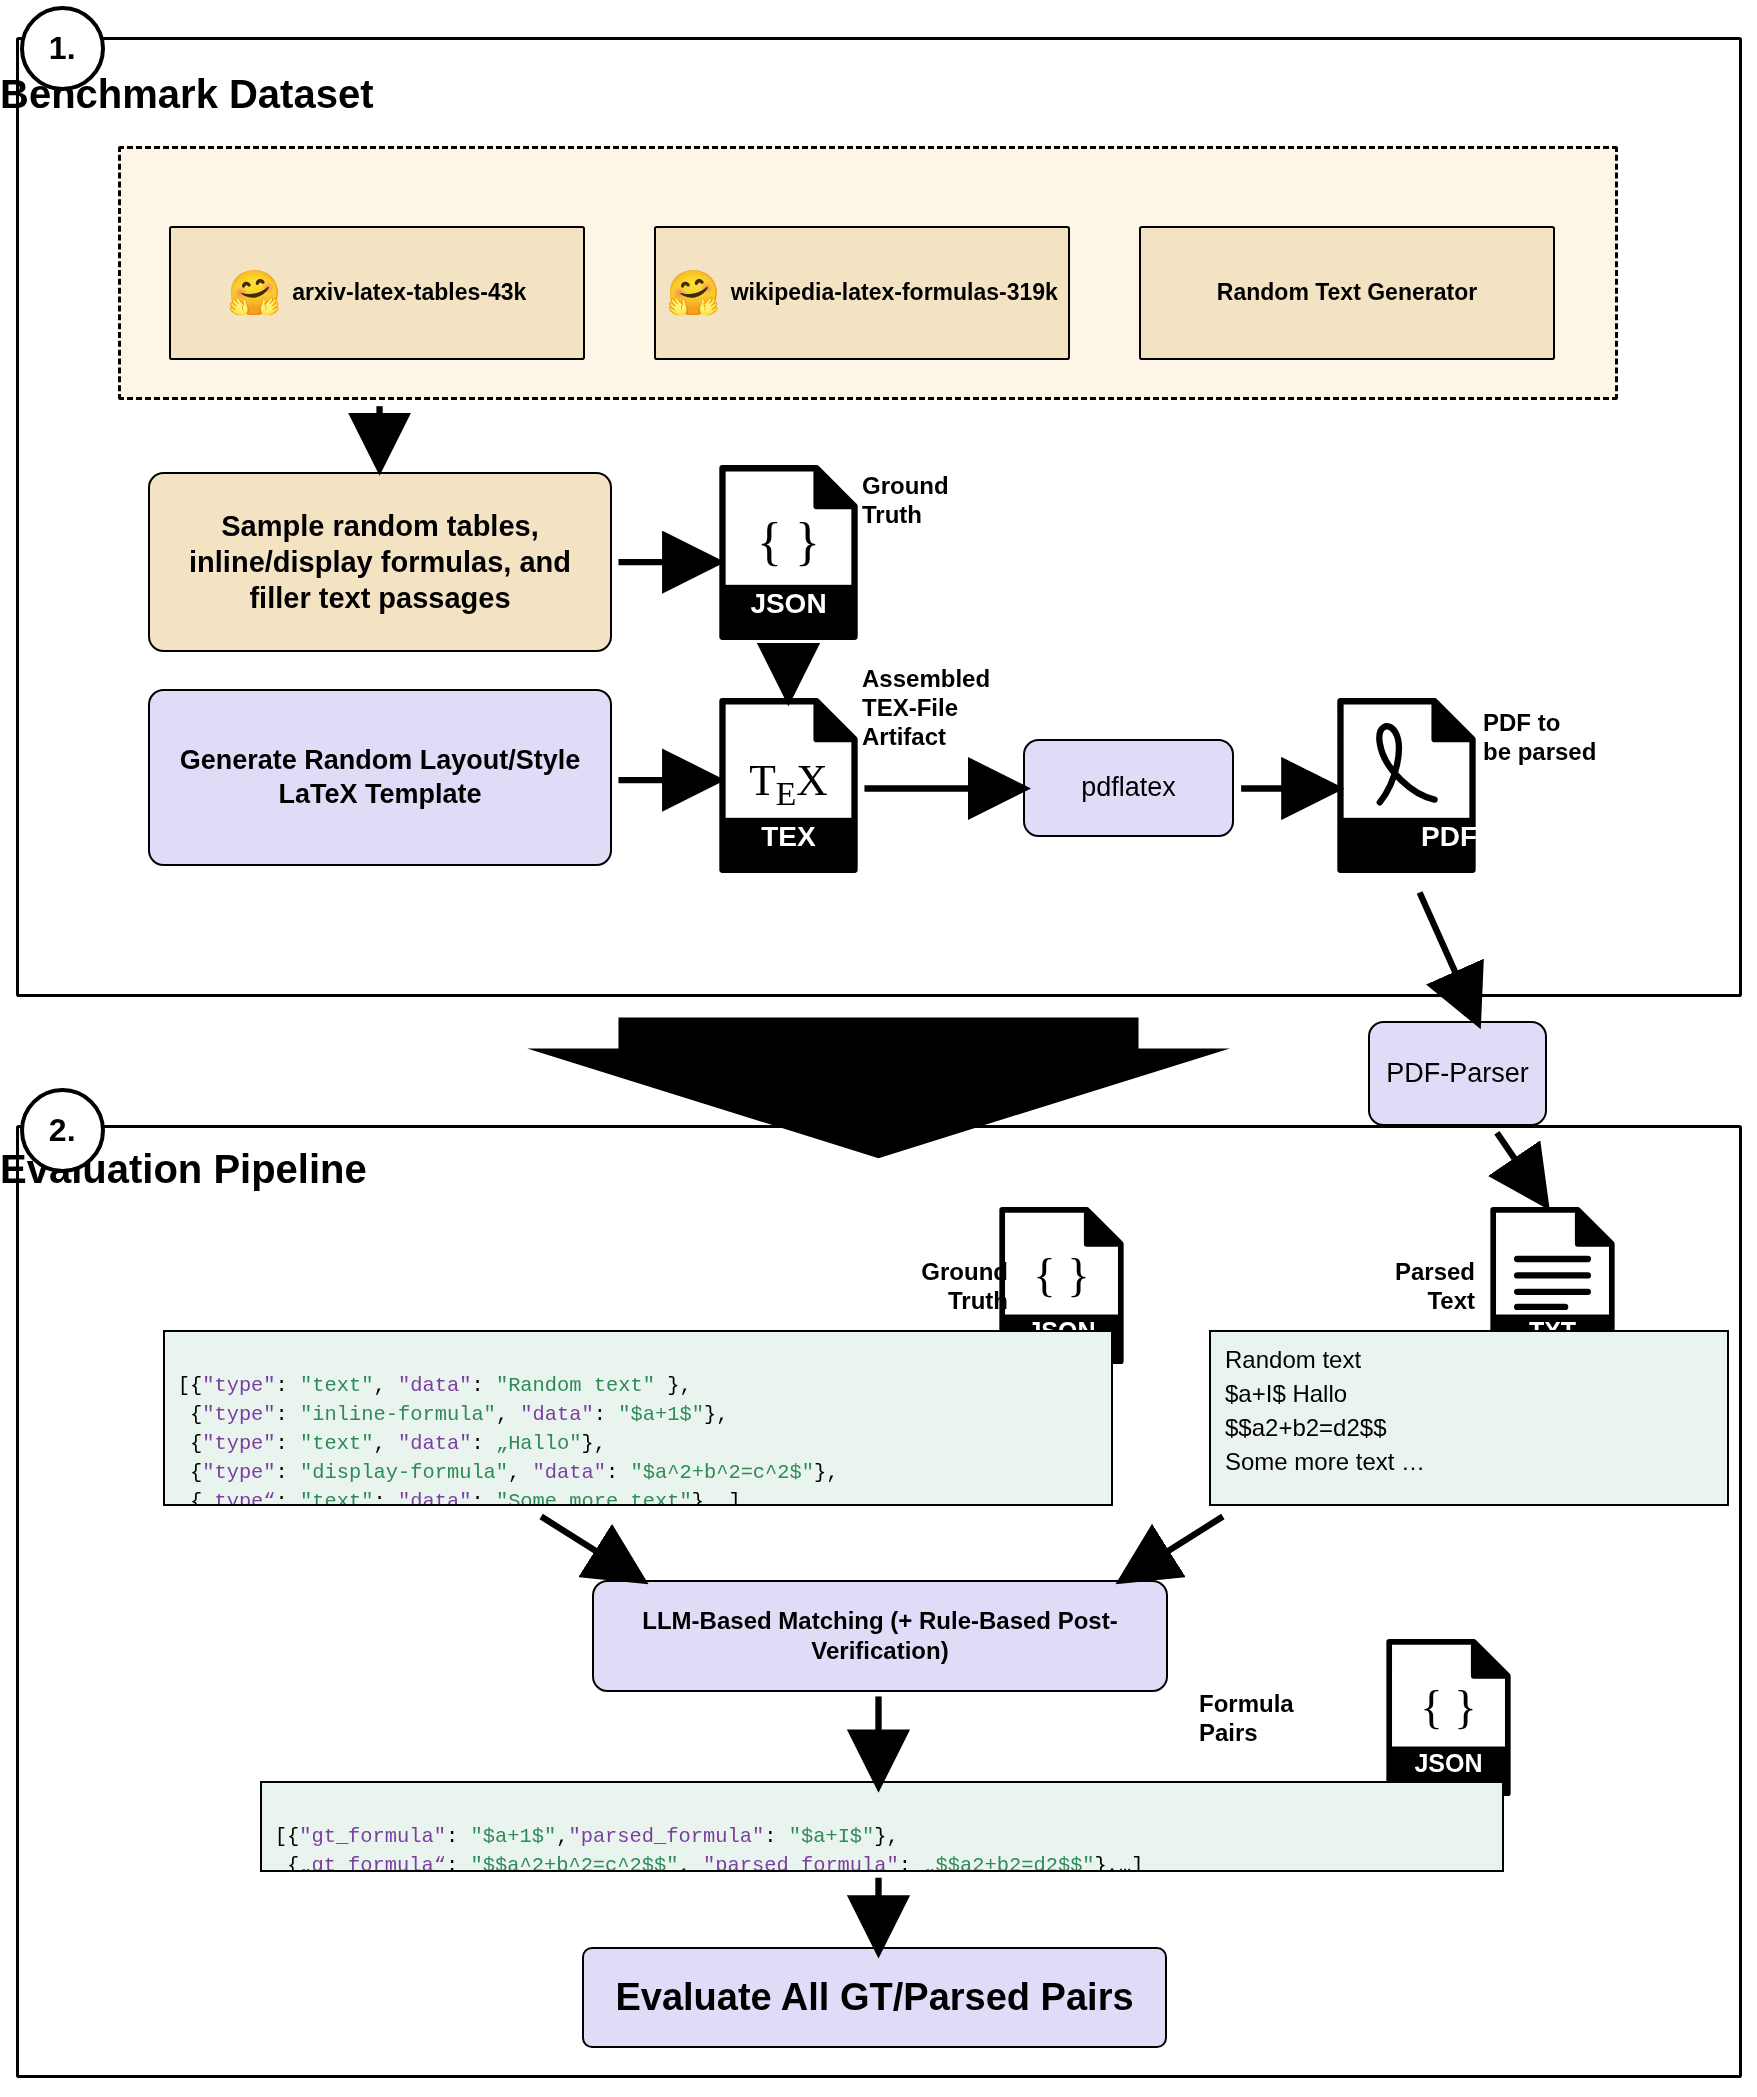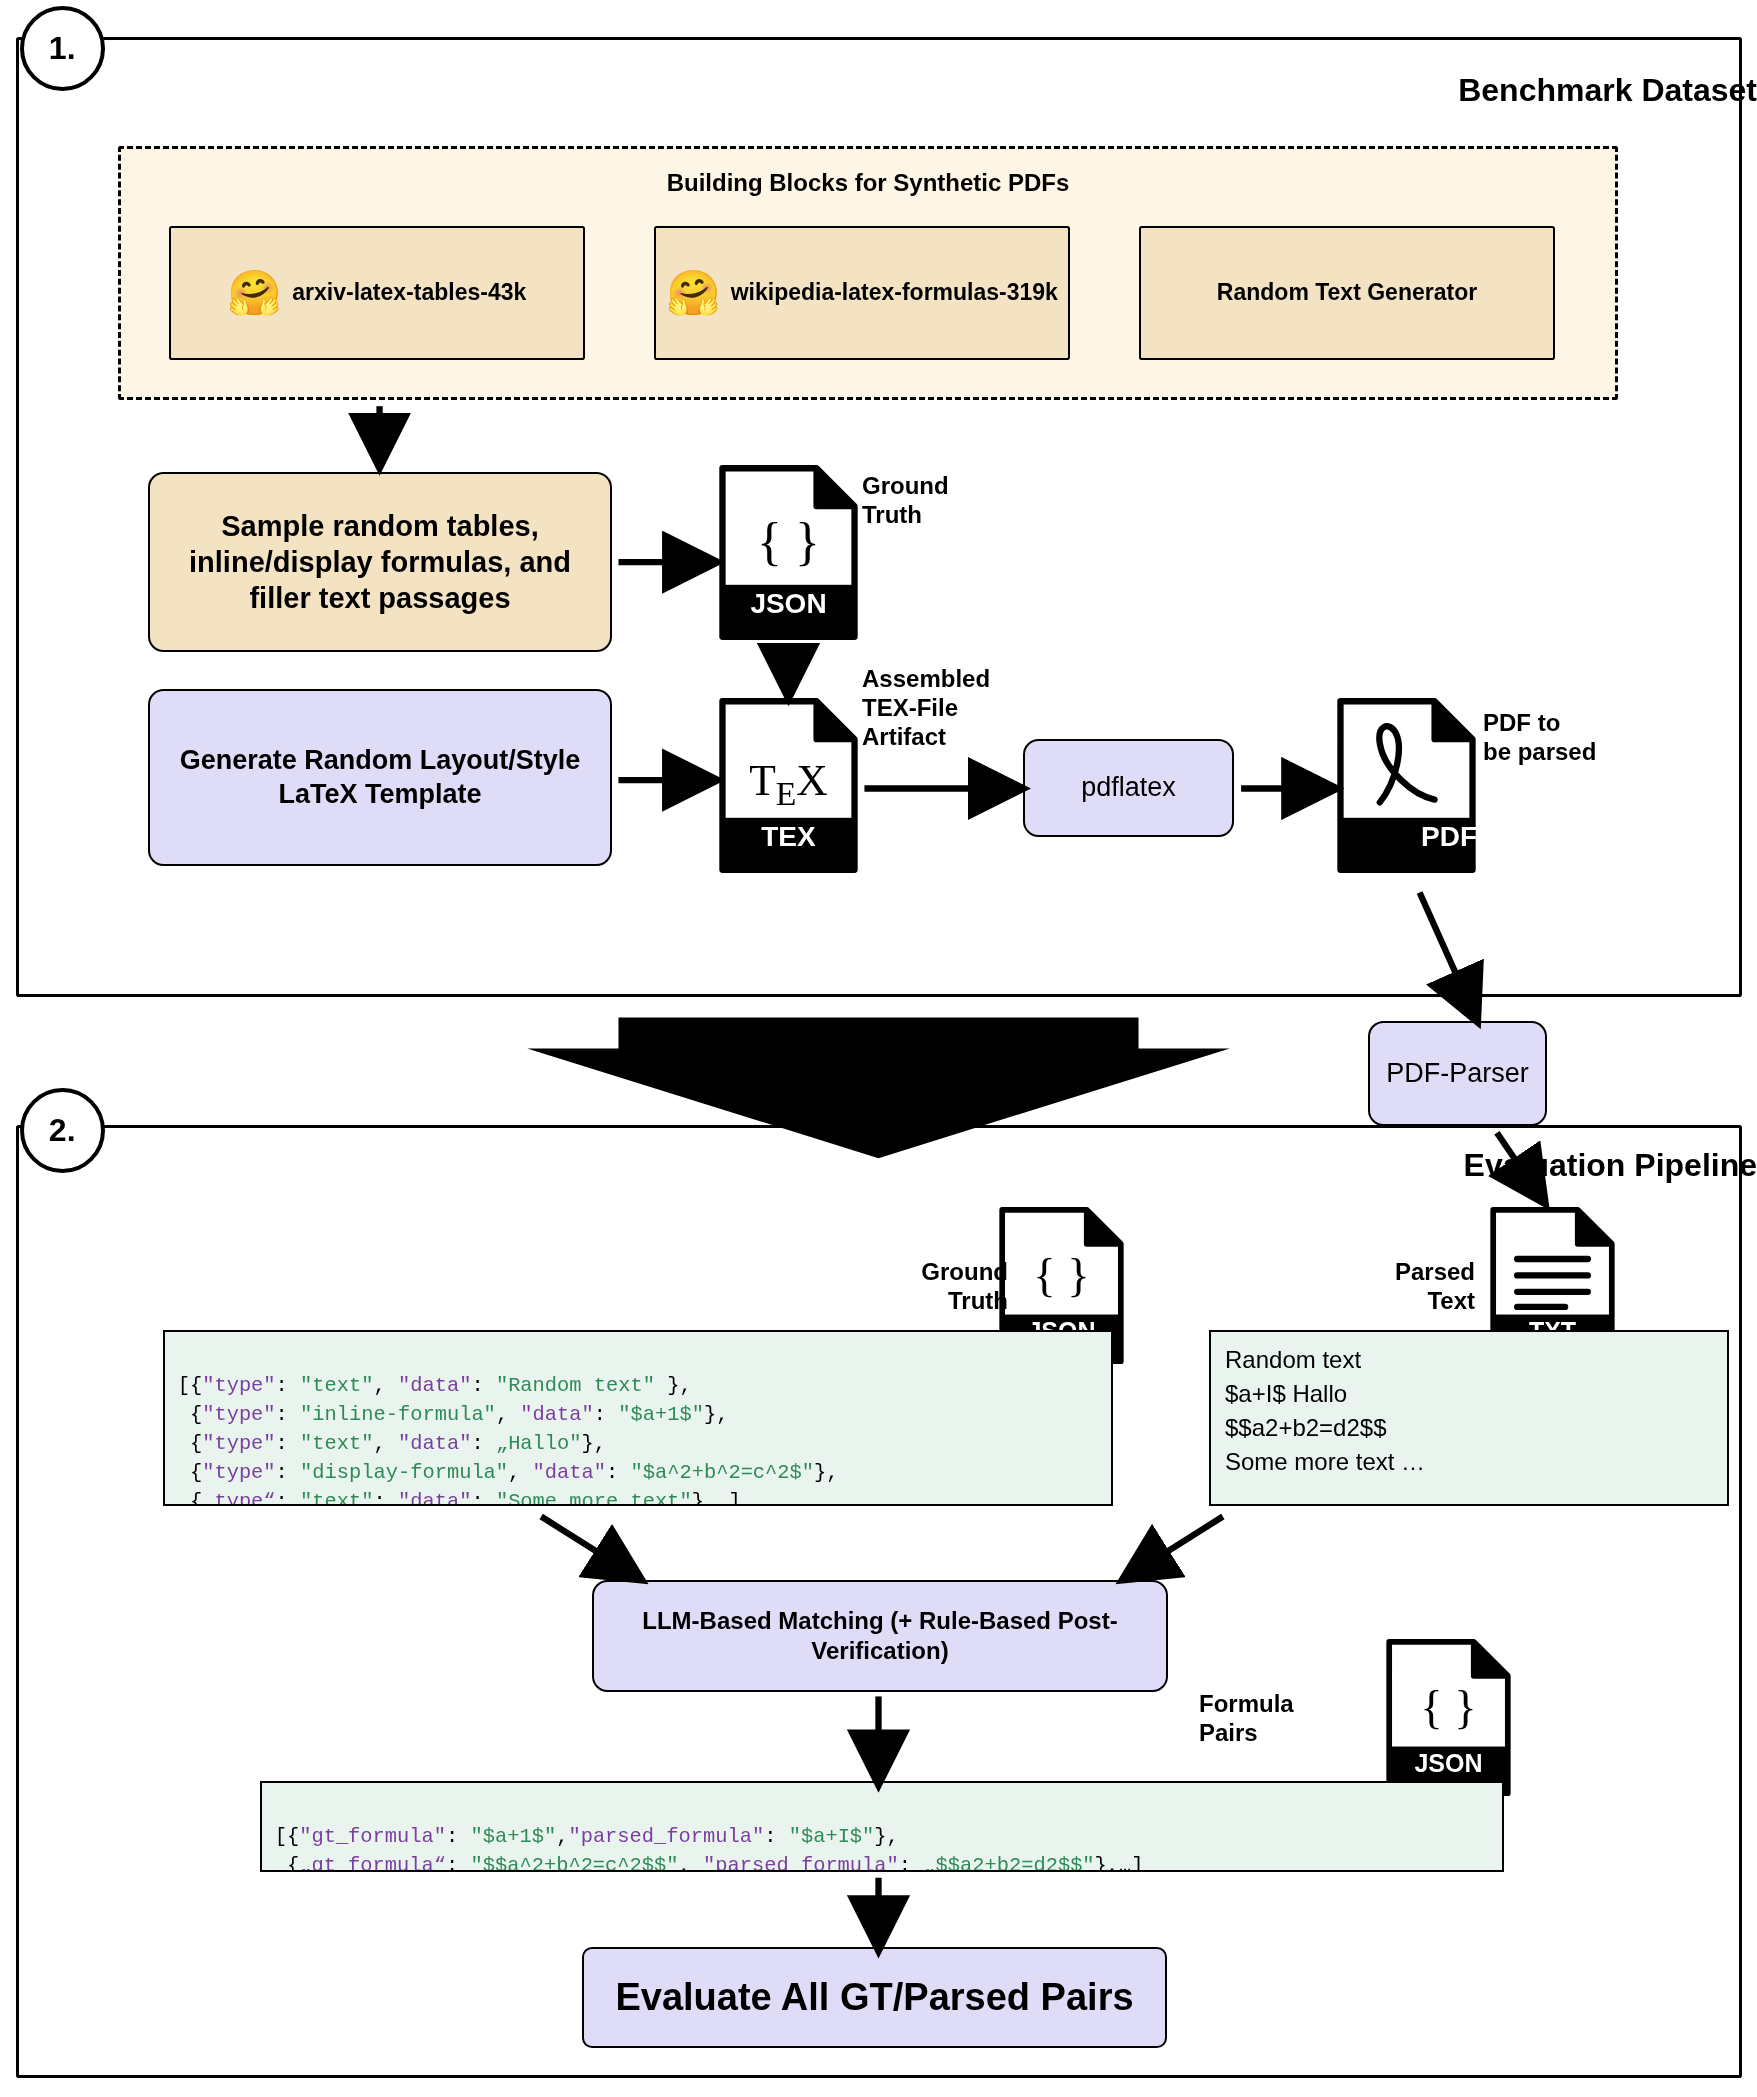--- a/index.html
+++ b/index.html
@@ -25,23 +25,23 @@
   .abs { position: absolute; box-sizing: border-box; }
 
   
   .section-frame {
     border: 3.5px solid #000;
     border-radius: 2.8px;
     background: transparent;
   }
   .section-title {
     position: absolute;
-    font-size: 32px;
-    font-weight: bold;
-    text-align: right;
+    font-size: 40px;
+    font-weight: bold;
+    text-align: left;
     white-space: nowrap;
   }
   .circle-num {
     position: absolute;
     width: 77px; height: 77px;
     border: 4.2px solid #000;
     border-radius: 50%;
     background: #fff;
     display: flex;
     align-items: center;
@@ -148,21 +148,20 @@
 </head>
 <body>
 
 <div class="stage">
 
   <div class="abs section-frame" style="left:15.5px; top:37px; width:1726px; height:960px;"></div>
   <div class="circle-num" style="left:19.7px; top:5.6px;">1.</div>
   <div class="section-title" style="left:0; top:72px; width:1757px;">Benchmark Dataset</div>
 
   <div class="abs dashed-box" style="left:118px; top:146px; width:1500px; height:254px;"></div>
-  <div class="dashed-title" style="left:118px; top:169px; width:1500px;">Building Blocks for Synthetic PDFs</div>
 
   <div class="abs dataset-box" style="left:169px; top:226px; width:416px; height:134px;">
     <span class="hug">🤗</span>
     <span>arxiv-latex-tables-43k</span>
   </div>
 
   <div class="abs dataset-box" style="left:654px; top:226px; width:416px; height:134px;">
     <span class="hug">🤗</span>
     <span>wikipedia-latex-formulas-319k</span>
   </div>

